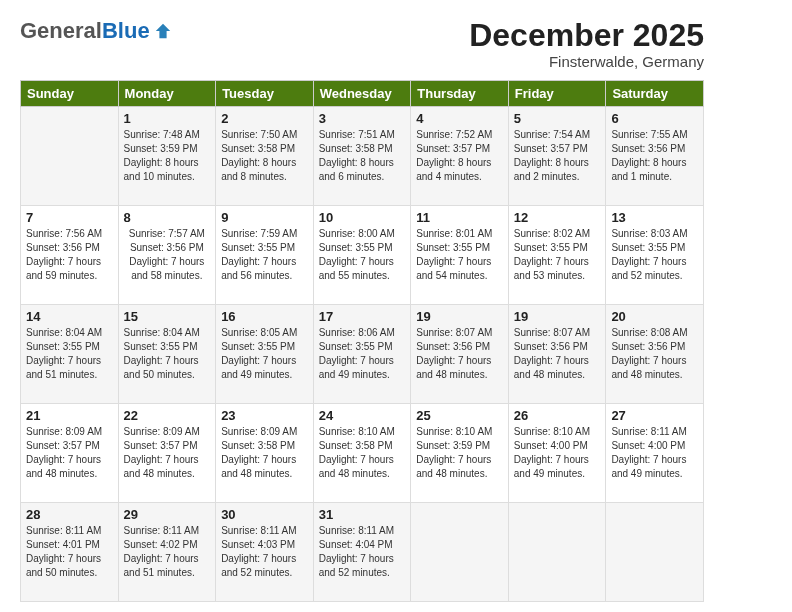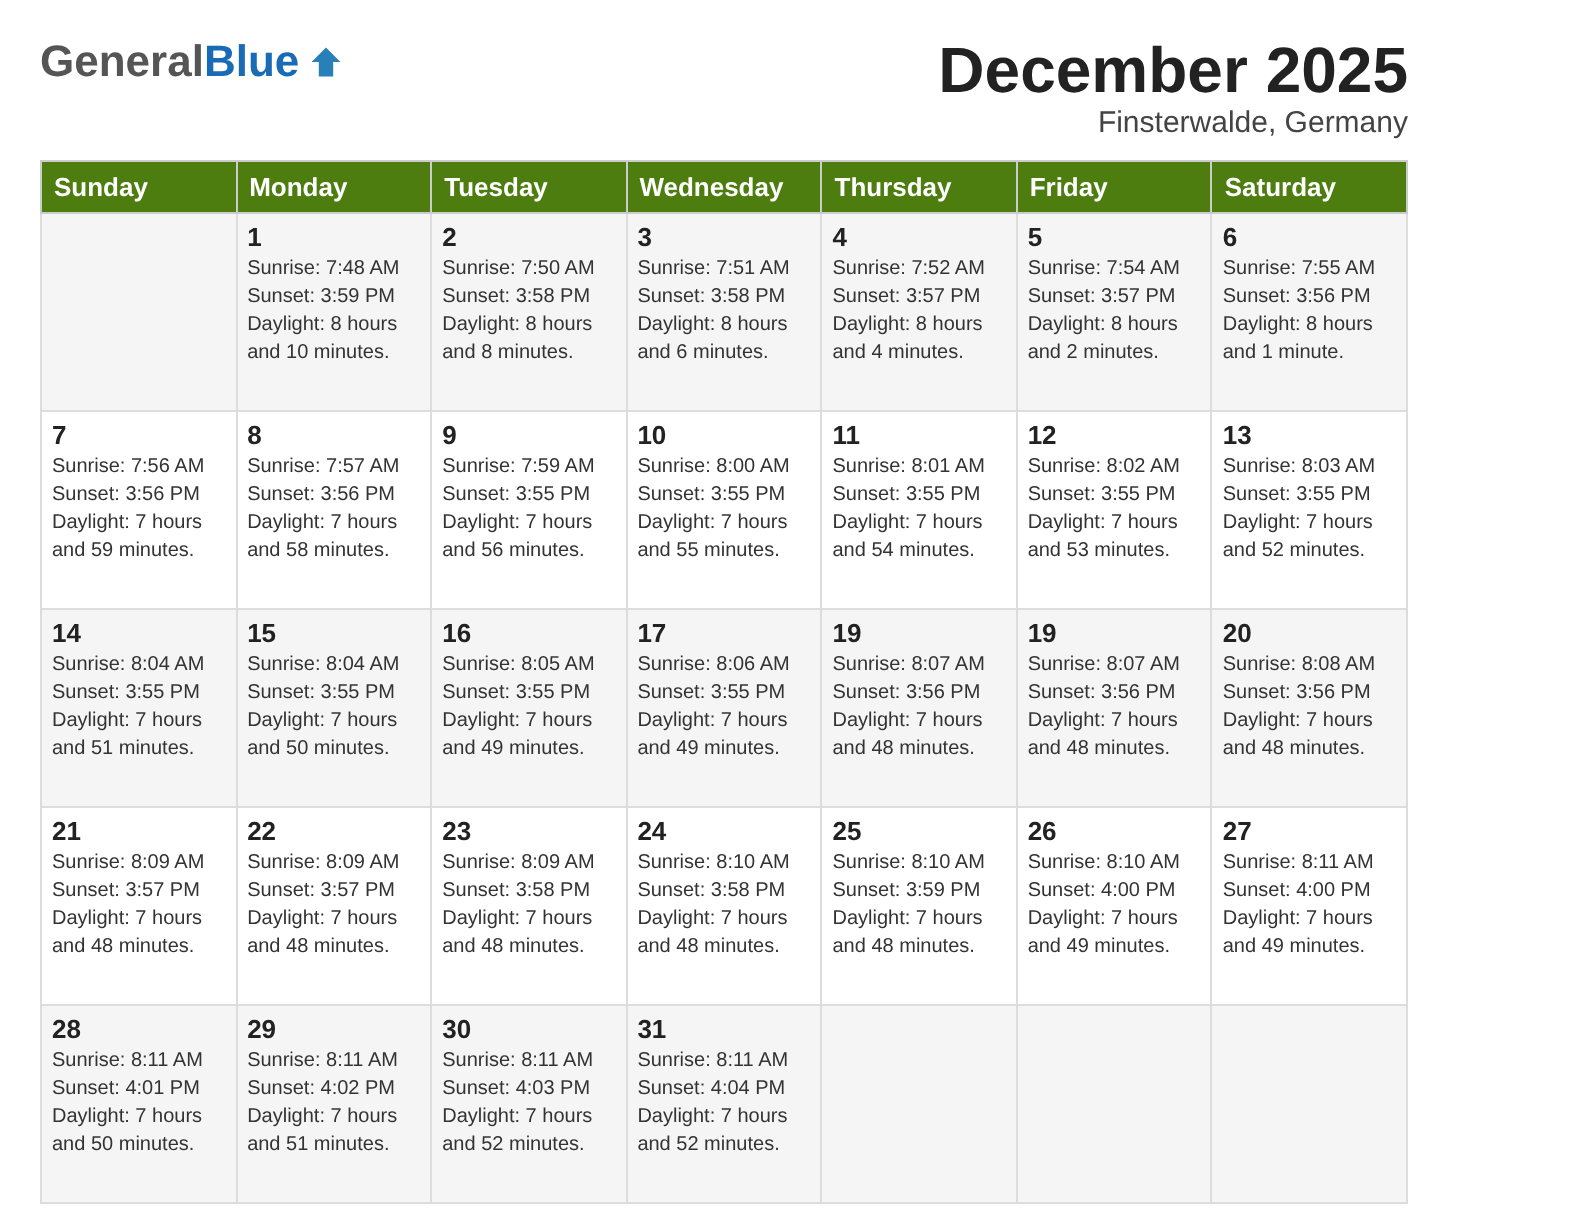--- a/index.html
+++ b/index.html
@@ -184,21 +184,21 @@
         <tr>
           <td>
             <span class="day-number">7</span>
             <div class="cell-content" style="white-space: pre-line;">Sunrise: 7:56 AM
 Sunset: 3:56 PM
 Daylight: 7 hours
 and 59 minutes.</div>
           </td>
           <td>
             <span class="day-number">8</span>
-            <div class="cell-content" style="white-space: pre-line;">Sunrise: 7:57 AM
+            <div class="cell-content" style="white-space: pre-line; text-align: center;">Sunrise: 7:57 AM
 Sunset: 3:56 PM
 Daylight: 7 hours
 and 58 minutes.</div>
           </td>
           <td>
             <span class="day-number">9</span>
             <div class="cell-content" style="white-space: pre-line;">Sunrise: 7:59 AM
 Sunset: 3:55 PM
 Daylight: 7 hours
 and 56 minutes.</div>

